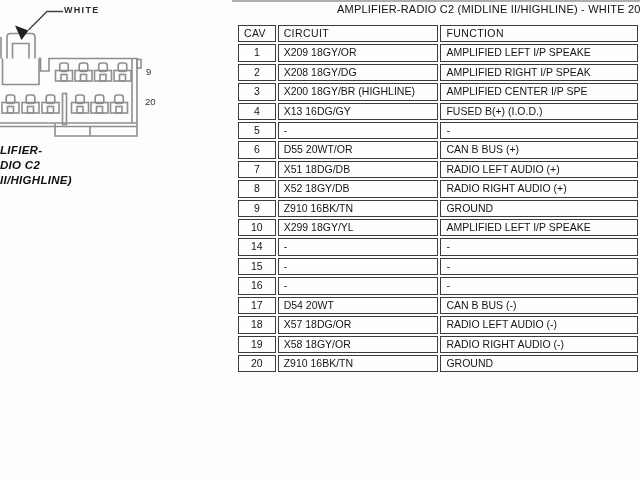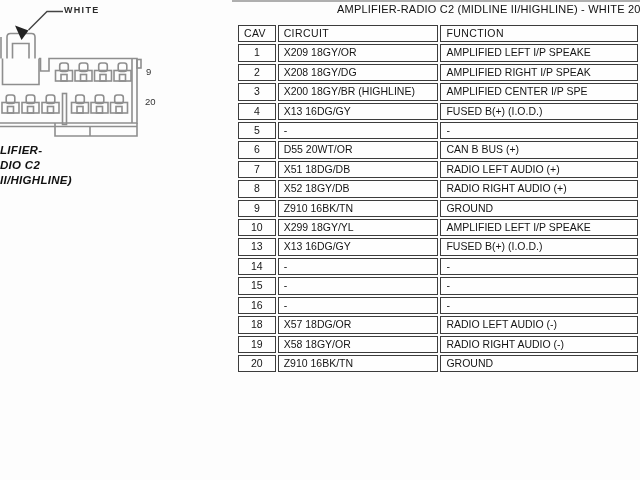--- a/index.html
+++ b/index.html
@@ -213,44 +213,44 @@
         </tr>
 
         <tr>
           <td class="c-cav">10</td>
           <td class="c-circuit">X299 18GY/YL</td>
           <td class="c-function">AMPLIFIED LEFT I/P SPEAKE</td>
         </tr>
 
 
 
-        <tr>
-          <td class="c-cav">13</td>
-          <td class="c-circuit">X13 16DG/GY</td>
-          <td class="c-function">FUSED B(+) (I.O.D.)</td>
-        </tr>
 
         <tr>
           <td class="c-cav">14</td>
           <td class="c-circuit">-</td>
           <td class="c-function">-</td>
         </tr>
 
         <tr>
           <td class="c-cav">15</td>
           <td class="c-circuit">-</td>
           <td class="c-function">-</td>
         </tr>
 
         <tr>
           <td class="c-cav">16</td>
           <td class="c-circuit">-</td>
           <td class="c-function">-</td>
         </tr>
 
+        <tr>
+          <td class="c-cav">17</td>
+          <td class="c-circuit">D54 20WT</td>
+          <td class="c-function">CAN B BUS (-)</td>
+        </tr>
 
         <tr>
           <td class="c-cav">18</td>
           <td class="c-circuit">X57 18DG/OR</td>
           <td class="c-function">RADIO LEFT AUDIO (-)</td>
         </tr>
 
         <tr>
           <td class="c-cav">19</td>
           <td class="c-circuit">X58 18GY/OR</td>

